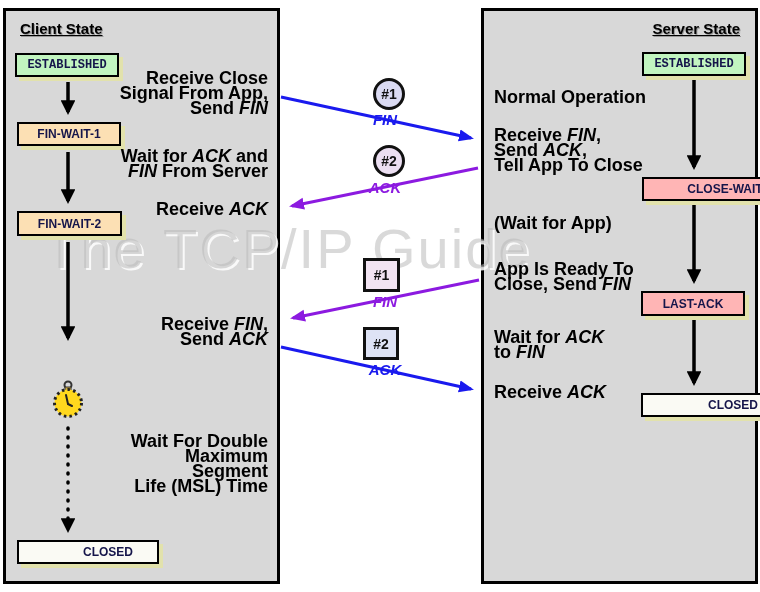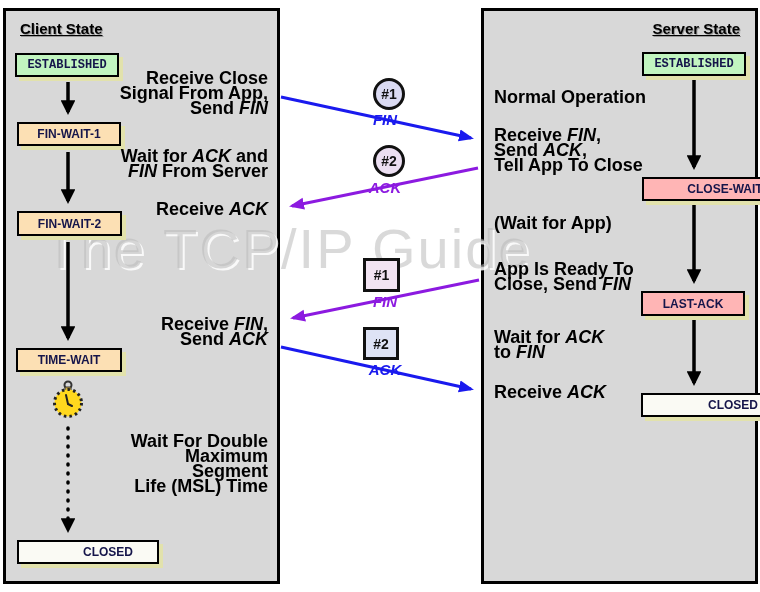--- a/index.html
+++ b/index.html
@@ -52,21 +52,20 @@
   <div id="watermark">The TCP/IP Guide</div>
 
   <div id="content">
 
     <div class="panel-title" style="left:20px;top:20px;">Client State</div>
     <div class="panel-title" style="left:640px;top:20px;width:100px;text-align:right;">Server State</div>
 
     <div class="state-box state-green" style="left:15px;top:53px;width:100px;height:20px;">ESTABLISHED</div>
     <div class="state-box state-peach" style="left:17px;top:122px;width:100px;height:20px;">FIN-WAIT-1</div>
     <div class="state-box state-peach" style="left:17px;top:211px;width:101px;height:21px;">FIN-WAIT-2</div>
-    <div class="state-box state-peach" style="left:16px;top:348px;width:102px;height:20px;">TIME-WAIT</div>
     <div class="state-box state-white" style="left:17px;top:540px;width:98px;height:20px;">CLOSED</div>
 
     <div class="state-box state-green" style="left:642px;top:52px;width:100px;height:20px;">ESTABLISHED</div>
     <div class="state-box state-pink" style="left:642px;top:177px;width:98px;height:20px;padding-left:32px;">CLOSE-WAIT</div>
     <div class="state-box state-pink" style="left:641px;top:291px;width:100px;height:21px;">LAST-ACK</div>
     <div class="state-box state-white" style="left:641px;top:393px;width:100px;height:20px;">CLOSED</div>
 
     <div class="note note-right" style="top:71px;">Receive Close<br>Signal From App,<br>Send <i>FIN</i></div>
     <div class="note note-right" style="top:149px;">Wait for <i>ACK</i> and<br><i>FIN</i> From Server</div>
     <div class="note note-right" style="top:202px;">Receive <i>ACK</i></div>

